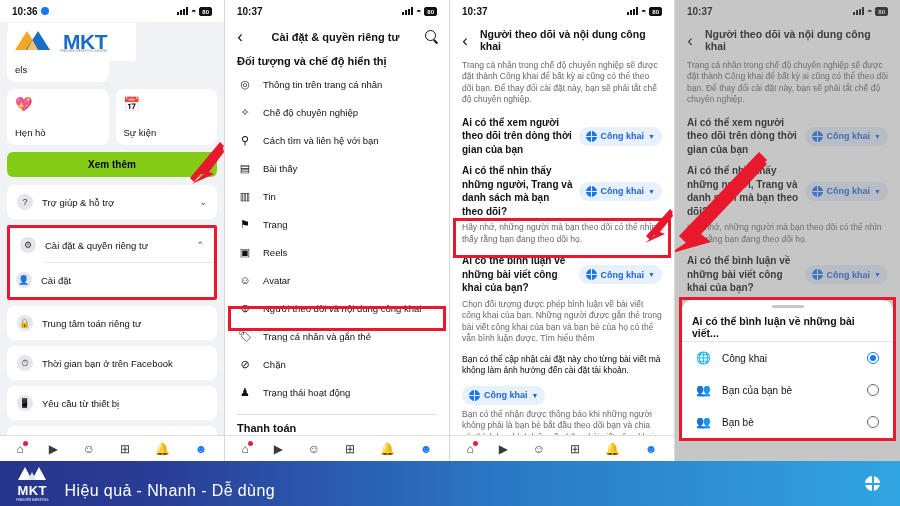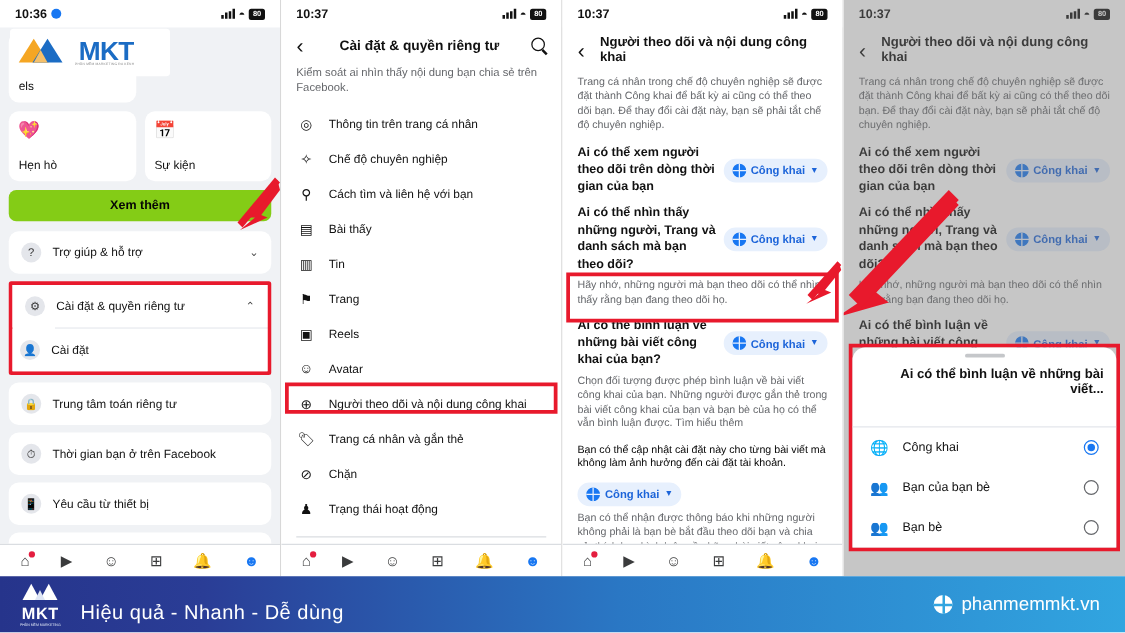--- a/index.html
+++ b/index.html
@@ -181,22 +181,22 @@
     border: 3px solid #e8192c;
   }
   .modal {
     background: #fff; border-radius: 10px 10px 0 0; overflow: hidden;
   }
   .grabber {
     width: 32px; height: 3px; background: #c5c7ca; border-radius: 2px;
     margin: 5px auto 4px;
   }
   .modal-title {
-    text-align: right; font-size: 10.5px; font-weight: bold; color: #111;
-    padding: 3px 10px 24px; border-bottom: 1px solid #e4e6eb;
+    text-align: left; font-size: 10.5px; font-weight: bold; color: #111;
+    padding: 3px 10px 2px; border-bottom: 1px solid #e4e6eb;
   }
   .opt {
     display: flex; align-items: center; gap: 10px; padding: 9px 14px;
   }
   .opt-ic { width: 16px; font-size: 12px; color: #111; flex: none; text-align: center; }
   .opt-lbl { flex: 1; font-size: 10px; color: #111; }
   .radio {
     width: 12px; height: 12px; border-radius: 50%;
     border: 1.4px solid #65676b; flex: none; position: relative;
   }
@@ -365,21 +365,21 @@
       </div>
     </div>
 
     <div class="navbar">
       <span class="chev-back">‹</span>
       <span class="nav-title">Cài đặt &amp; quyền riêng tư</span>
       <span class="search-ic"></span>
     </div>
 
     <div class="p2-body">
-      <div class="sec-desc">Kiểm soát ai nhìn thấy nội dung bạn chia sẻ trên Facebook.</div>
+      <div class="sec-head">Đối tượng và chế độ hiển thị</div>
 
       <div class="menu-item">
         <span class="mi-ic">◎</span>
         <span>Thông tin trên trang cá nhân</span>
       </div>
       <div class="menu-item">
         <span class="mi-ic">✧</span>
         <span>Chế độ chuyên nghiệp</span>
       </div>
       <div class="menu-item">
@@ -615,17 +615,16 @@
         <path d="M8 1 L15 14 L1 14 Z" fill="#ffffff"></path>
         <path d="M22 1 L29 14 L15 14 Z" fill="#ffffff"></path>
         <path d="M15 6 L19 14 L11 14 Z" fill="#dfe6f5"></path>
       </svg>
       <span class="f-word">MKT</span>
       <span class="f-tag">PHẦN MỀM MARKETING</span>
     </div>
     <div class="f-slogan">Hiệu quả - Nhanh  - Dễ dùng</div>
     <div class="f-right">
       <span class="f-globe"></span>
-      <span>phanmemmkt.vn</span>
     </div>
   </div>
 
 </div>
 
 </body></html>

